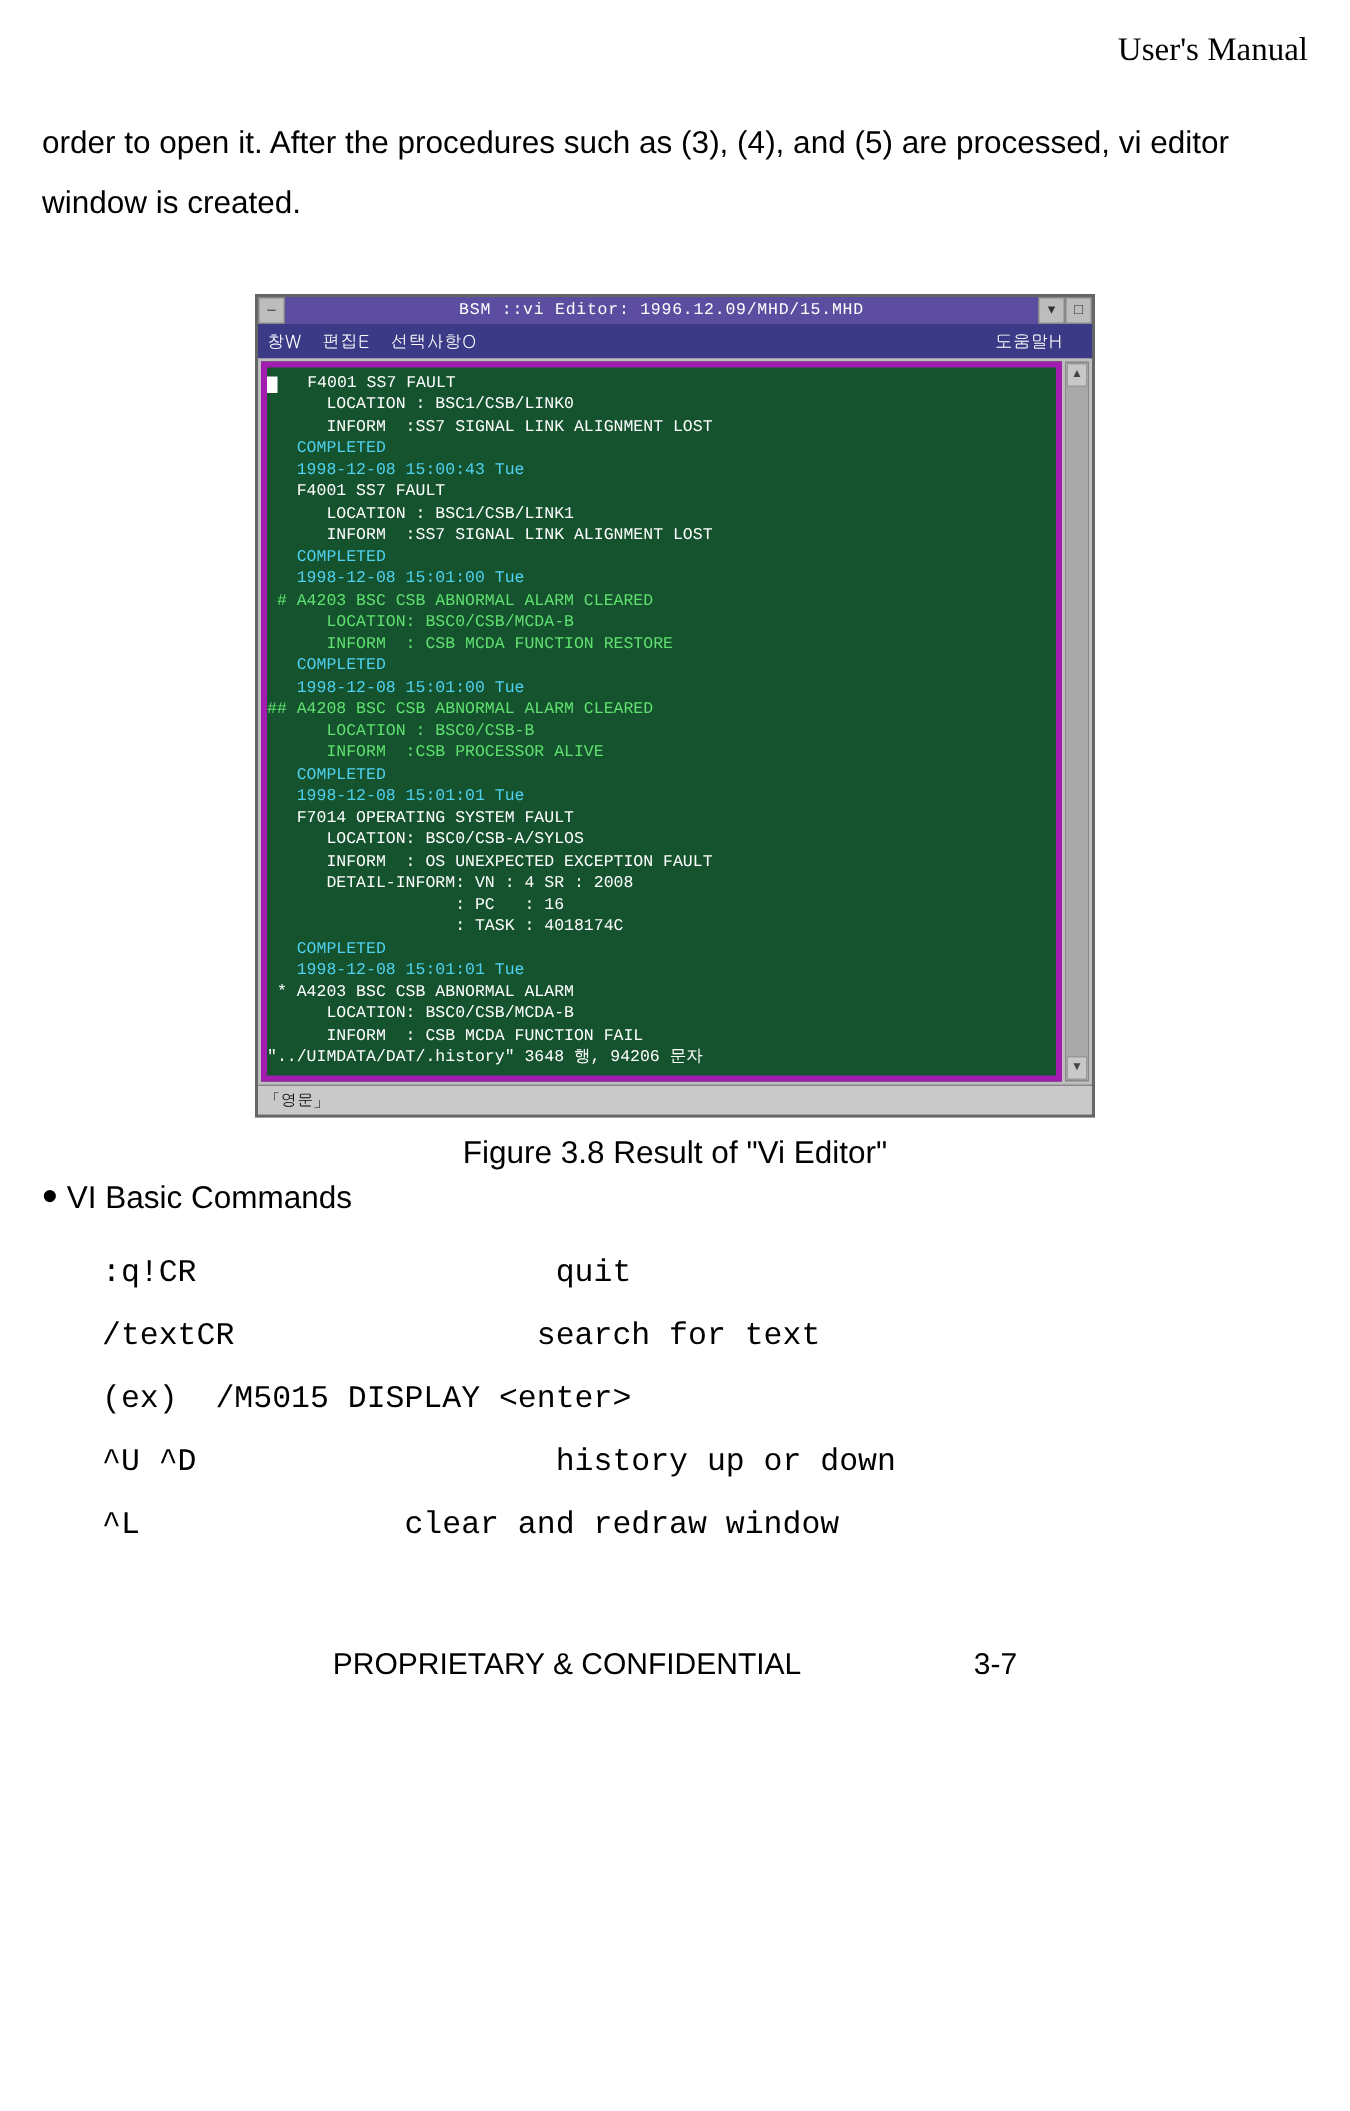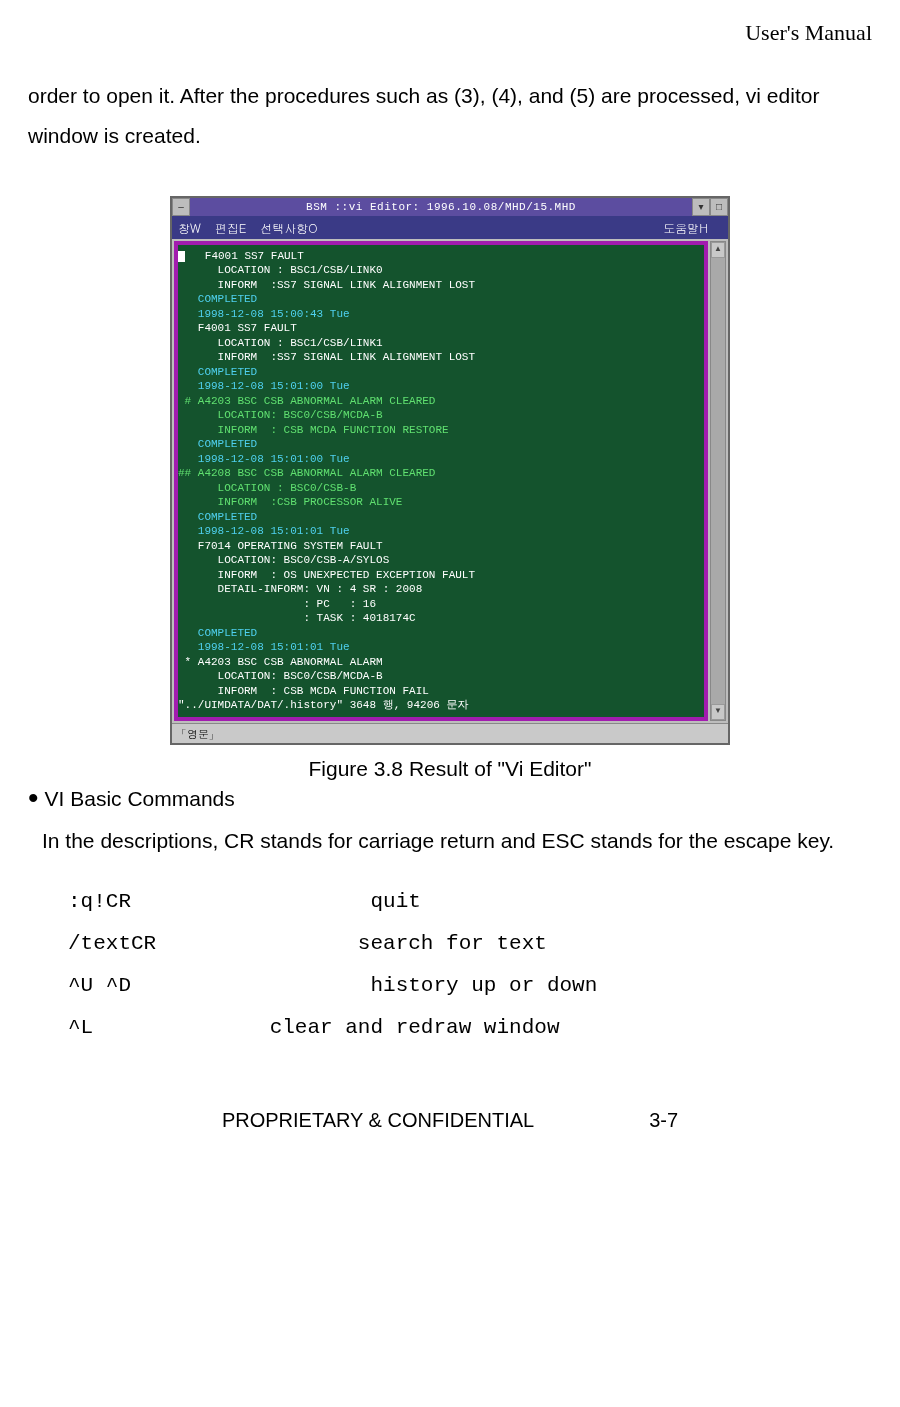--- a/index.html
+++ b/index.html
@@ -174,21 +174,21 @@
 
 <div class="page">
   <div class="header-title">User's Manual</div>
 
   <div class="para">order to open it. After the procedures such as (3), (4), and (5) are processed, vi editor window is created.</div>
 
   <div class="shot-wrap">
     <div class="win-outer">
       <div class="titlebar">
         <div class="tb-btn">–</div>
-        <div class="tb-title">BSM ::vi Editor: 1996.10.08/MHD/15.MHD</div>
+        <div class="tb-title">BSM ::vi Editor: 1996.12.09/MHD/15.MHD</div>
         <div class="tb-btn">▾</div>
         <div class="tb-btn">□</div>
       </div>
       <div class="menubar">
         <span class="mi">창W</span>
         <span class="mi">편집E</span>
         <span class="mi">선택사항O</span>
         <span class="spacer"></span>
         <span class="mi">도움말H</span>
       </div>
@@ -206,25 +206,25 @@
     </div>
   </div>
 
   <div class="caption">Figure 3.8 Result of "Vi Editor"</div>
 
   <div class="bullet-row">
     <span class="bullet-dot">•</span>
     <span>VI Basic Commands</span>
   </div>
 
-  <div class="desc">In the descriptions, CR stands for carriage return and ESC stands for the escape key.</div>
 
   <div class="cmd-block">
     <div class="cmd-row">:q!CR                   quit</div>
     <div class="cmd-row">/textCR                search for text</div>
+    <div class="cmd-row">(ex)  /M5015 DISPLAY &lt;enter&gt;</div>
     <div class="cmd-row">^U ^D                   history up or down</div>
     <div class="cmd-row">^L              clear and redraw window</div>
   </div>
 
   <div class="footer">
     <span>PROPRIETARY &amp; CONFIDENTIAL</span>
     <span>3-7</span>
   </div>
 </div>
 

